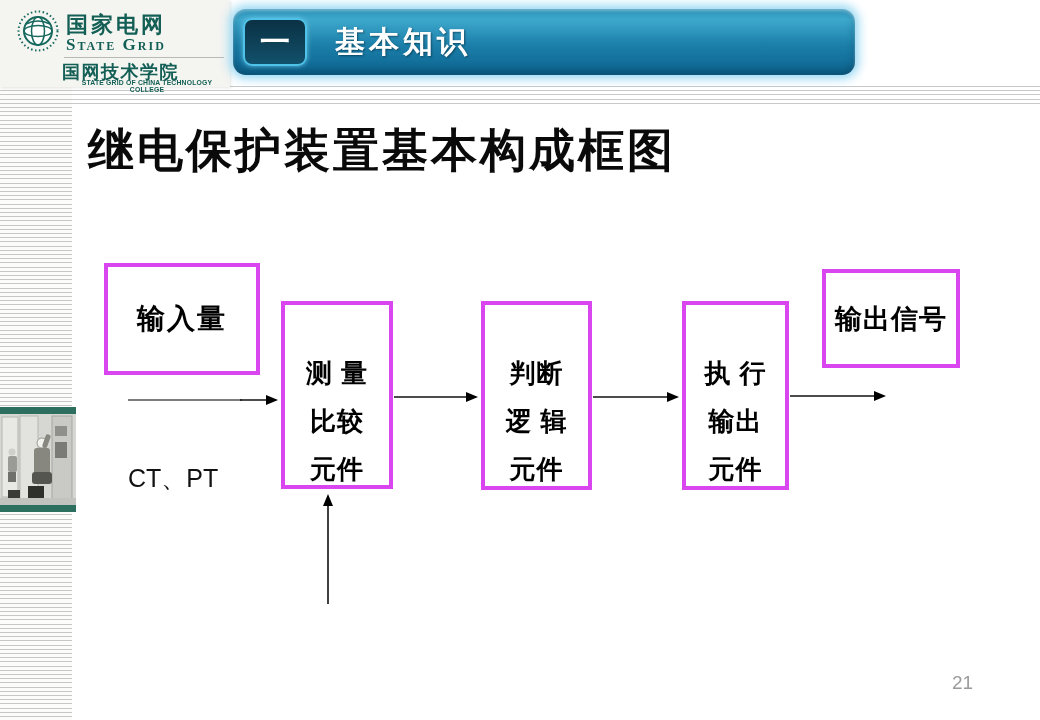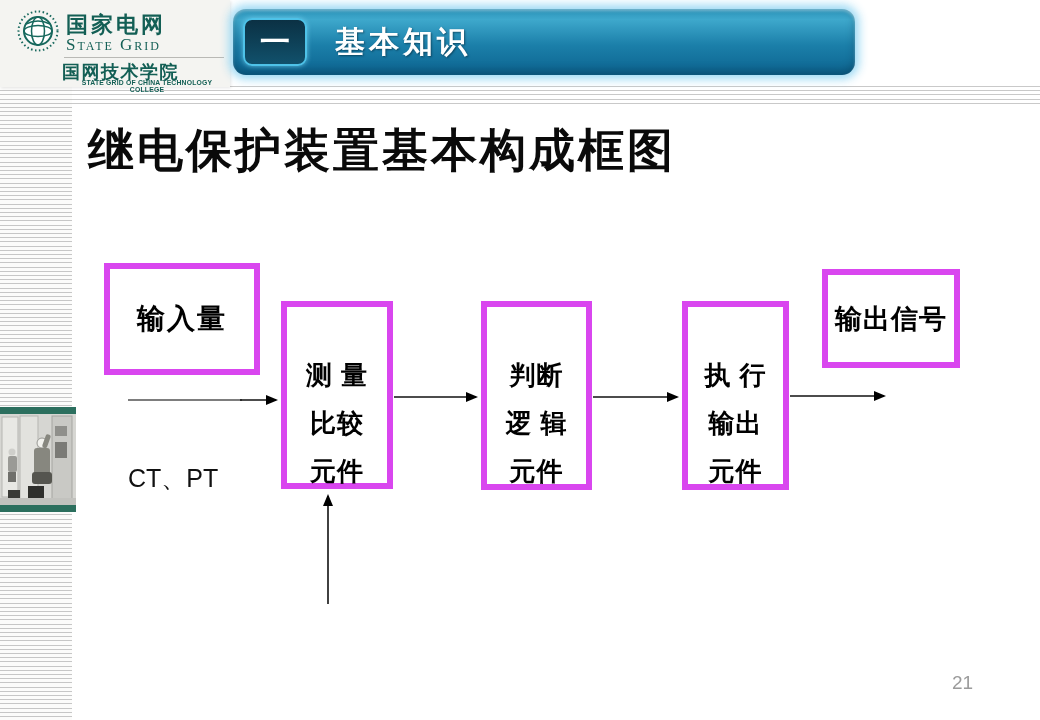--- a/index.html
+++ b/index.html
@@ -28,21 +28,21 @@
   
   .logo-panel{
     position:absolute;left:0;top:0;width:230px;height:87px;
     background:#f4f4f1;box-shadow:1px 1px 3px rgba(0,0,0,.10);text-align:center;
   }
   .logo-panel .globe{position:absolute;left:16px;top:9px;}
   .org-cn{position:absolute;left:66px;top:10px;font-size:22px;font-weight:bold;
     color:#135f55;letter-spacing:3px;}
   .org-en{position:absolute;left:66px;top:35px;
     font-family:"Liberation Serif","DejaVu Serif",serif;
-    font-variant:small-caps;font-weight:normal;font-size:17px;
+    font-variant:small-caps;font-weight:bold;font-size:17px;
     color:#135f55;letter-spacing:2px;}
   .logo-divider{position:absolute;left:64px;top:57px;width:160px;height:1px;background:#b9b9b5;}
   .college-cn{position:absolute;left:62px;top:60px;font-size:18px;font-weight:bold;
     color:#135f55;letter-spacing:1.5px;font-family:Liberation Mono, monospace;}
   .college-en{position:absolute;left:64px;top:79px;font-size:6.8px;font-weight:bold;
     color:#135f55;letter-spacing:.2px;}
   
   .banner{
     position:absolute;left:233px;top:9px;width:622px;height:66px;
     border-radius:13px;
@@ -64,21 +64,21 @@
     margin-left:28px;color:#ffffff;font-size:30px;font-weight:bold;
     letter-spacing:4px;text-shadow:1px 1px 2px rgba(0,30,45,.55);text-align:center;
   }
   
   .slide-title{
     position:absolute;left:88px;top:120px;
     font-size:46px;font-weight:900;color:#0a0a0a;letter-spacing:3px;
   }
   
   .dbox{
-    position:absolute;border:6px solid #d946ef;background:#fff;box-sizing:border-box;
+    position:absolute;border:4px solid #d946ef;background:#fff;box-sizing:border-box;
     color:#000;font-weight:bold;text-align:center;
   }
   .dbox.single{display:flex;align-items:center;justify-content:center;}
   .box-input  {left:104px;top:263px;width:156px;height:112px;font-size:28px;letter-spacing:2px;}
   .box-measure{left:281px;top:301px;width:112px;height:188px;}
   .box-logic  {left:481px;top:301px;width:111px;height:189px;}
   .box-execute{left:682px;top:301px;width:107px;height:189px;}
   .box-output {left:822px;top:269px;width:138px;height:99px;font-size:27px;letter-spacing:1px;}
   .dbox.multi{padding-top:44px;font-size:26px;line-height:48px;letter-spacing:1px;}
   .arrow-layer{position:absolute;left:0;top:0;}

